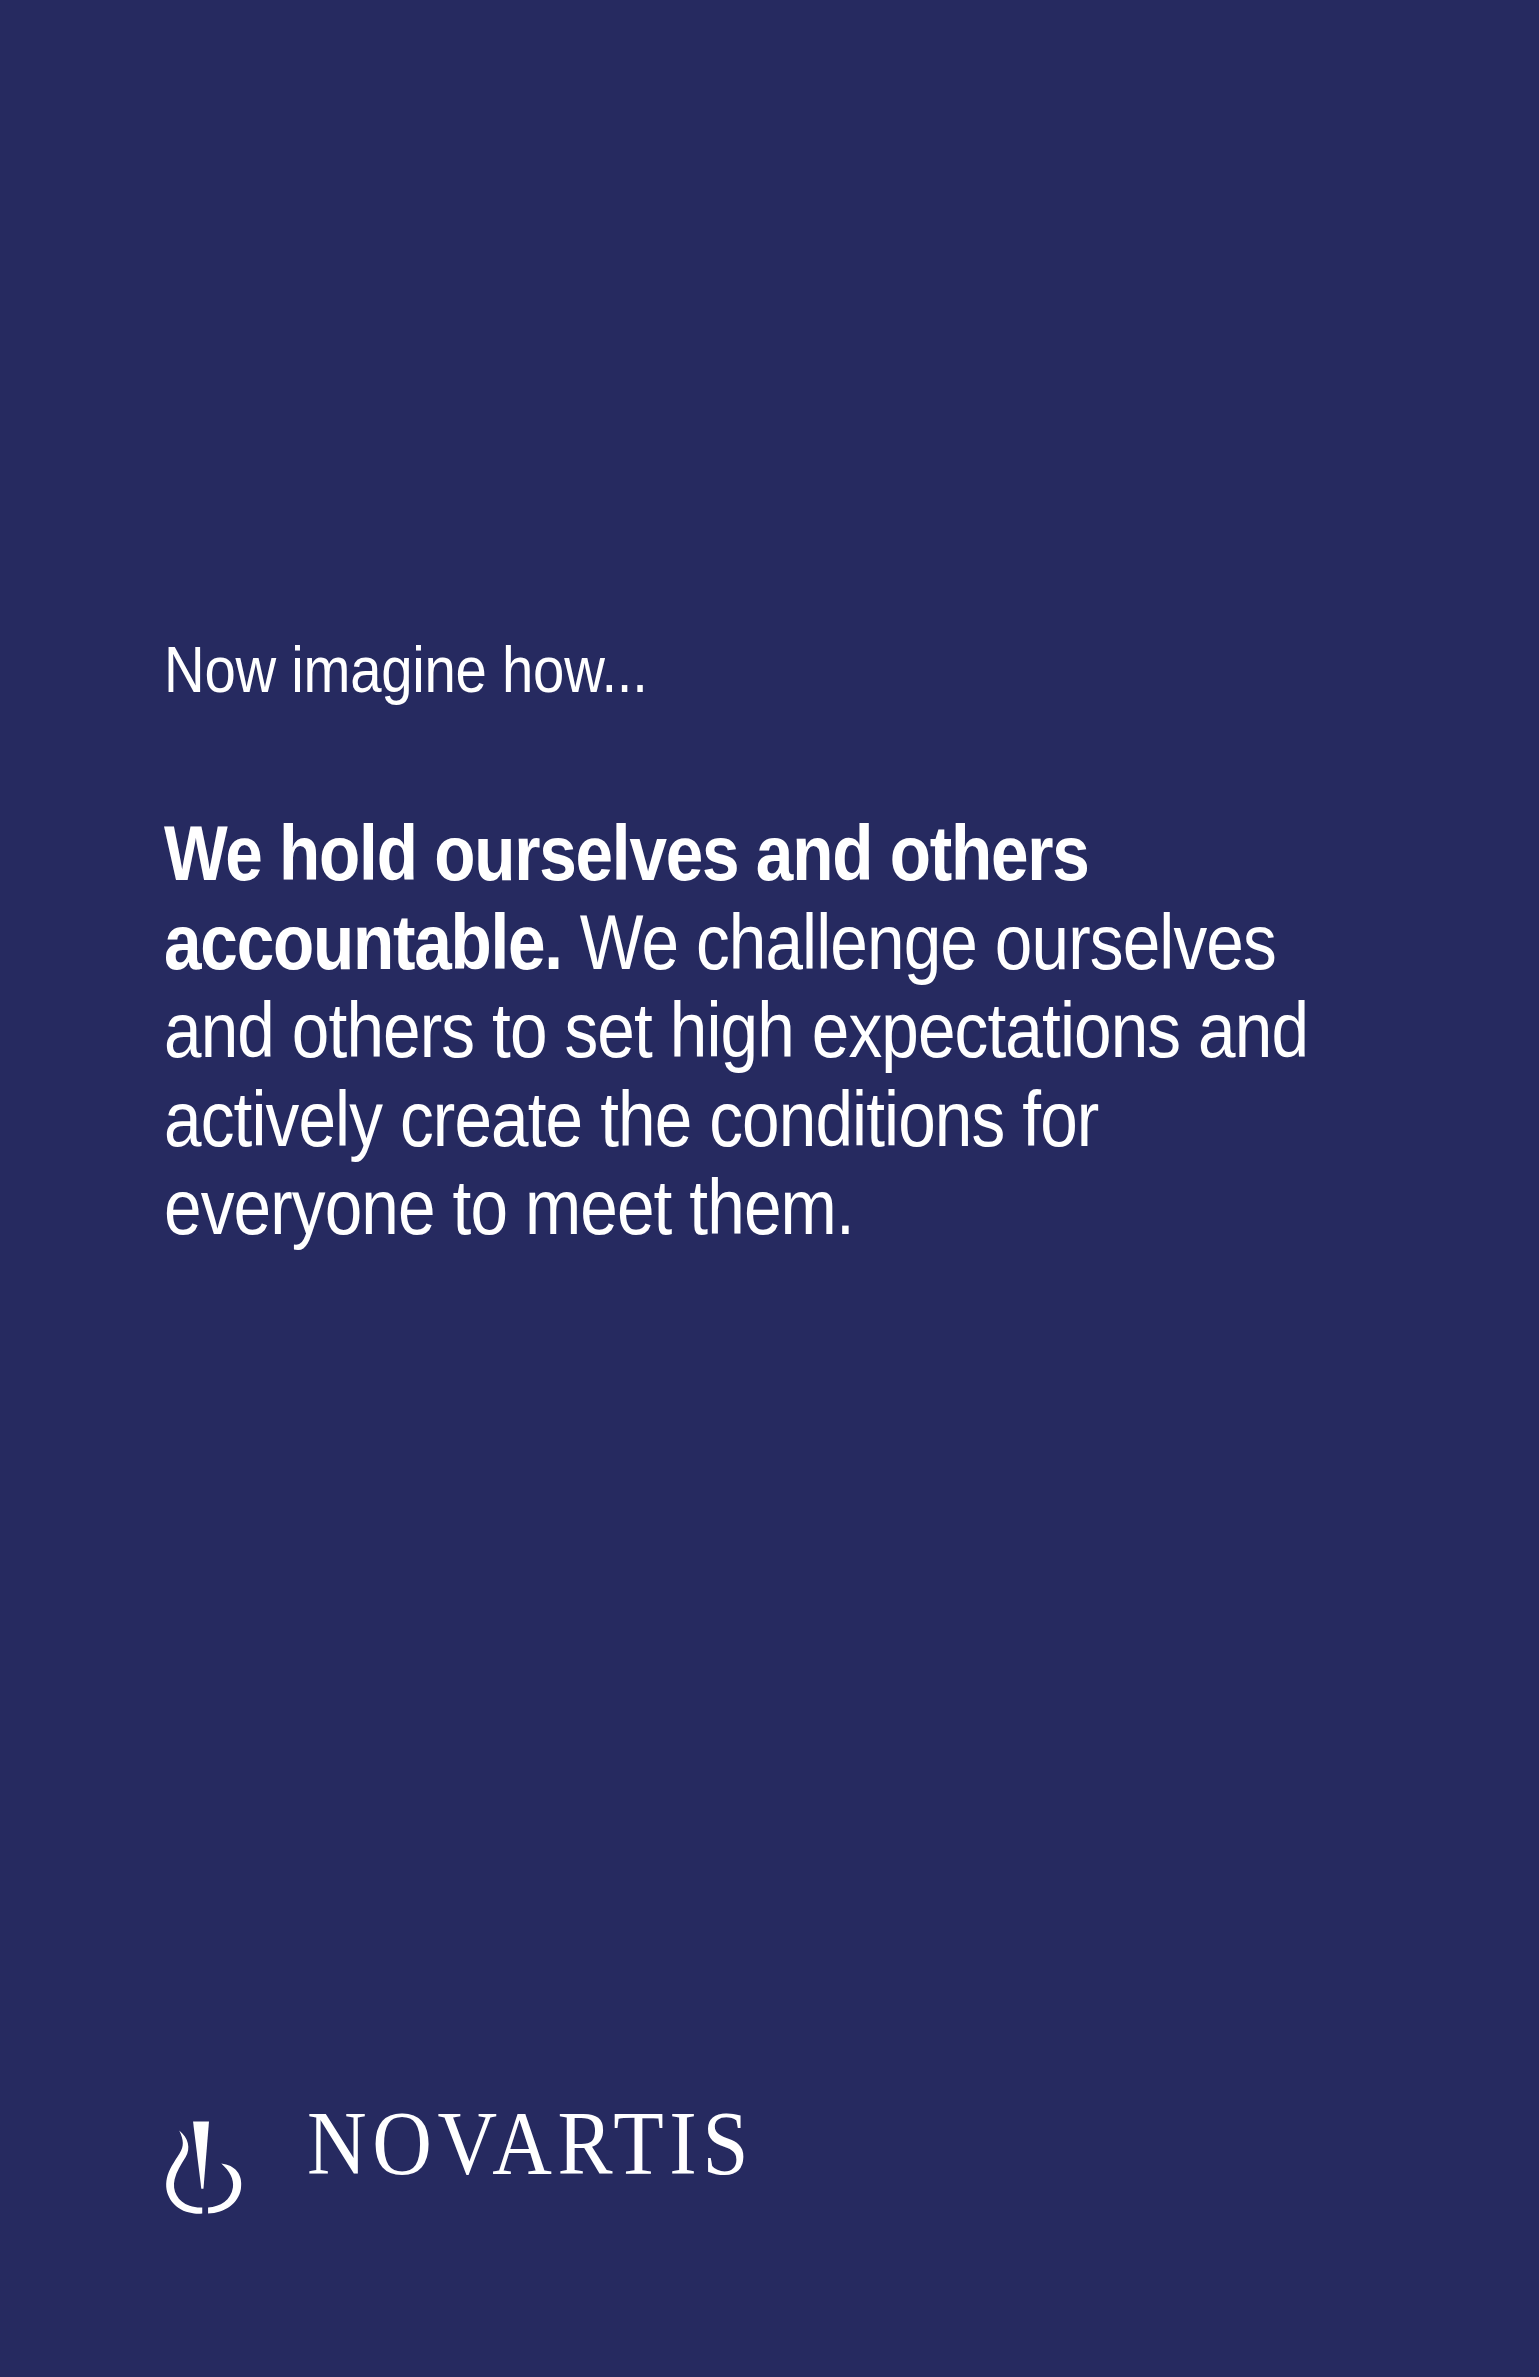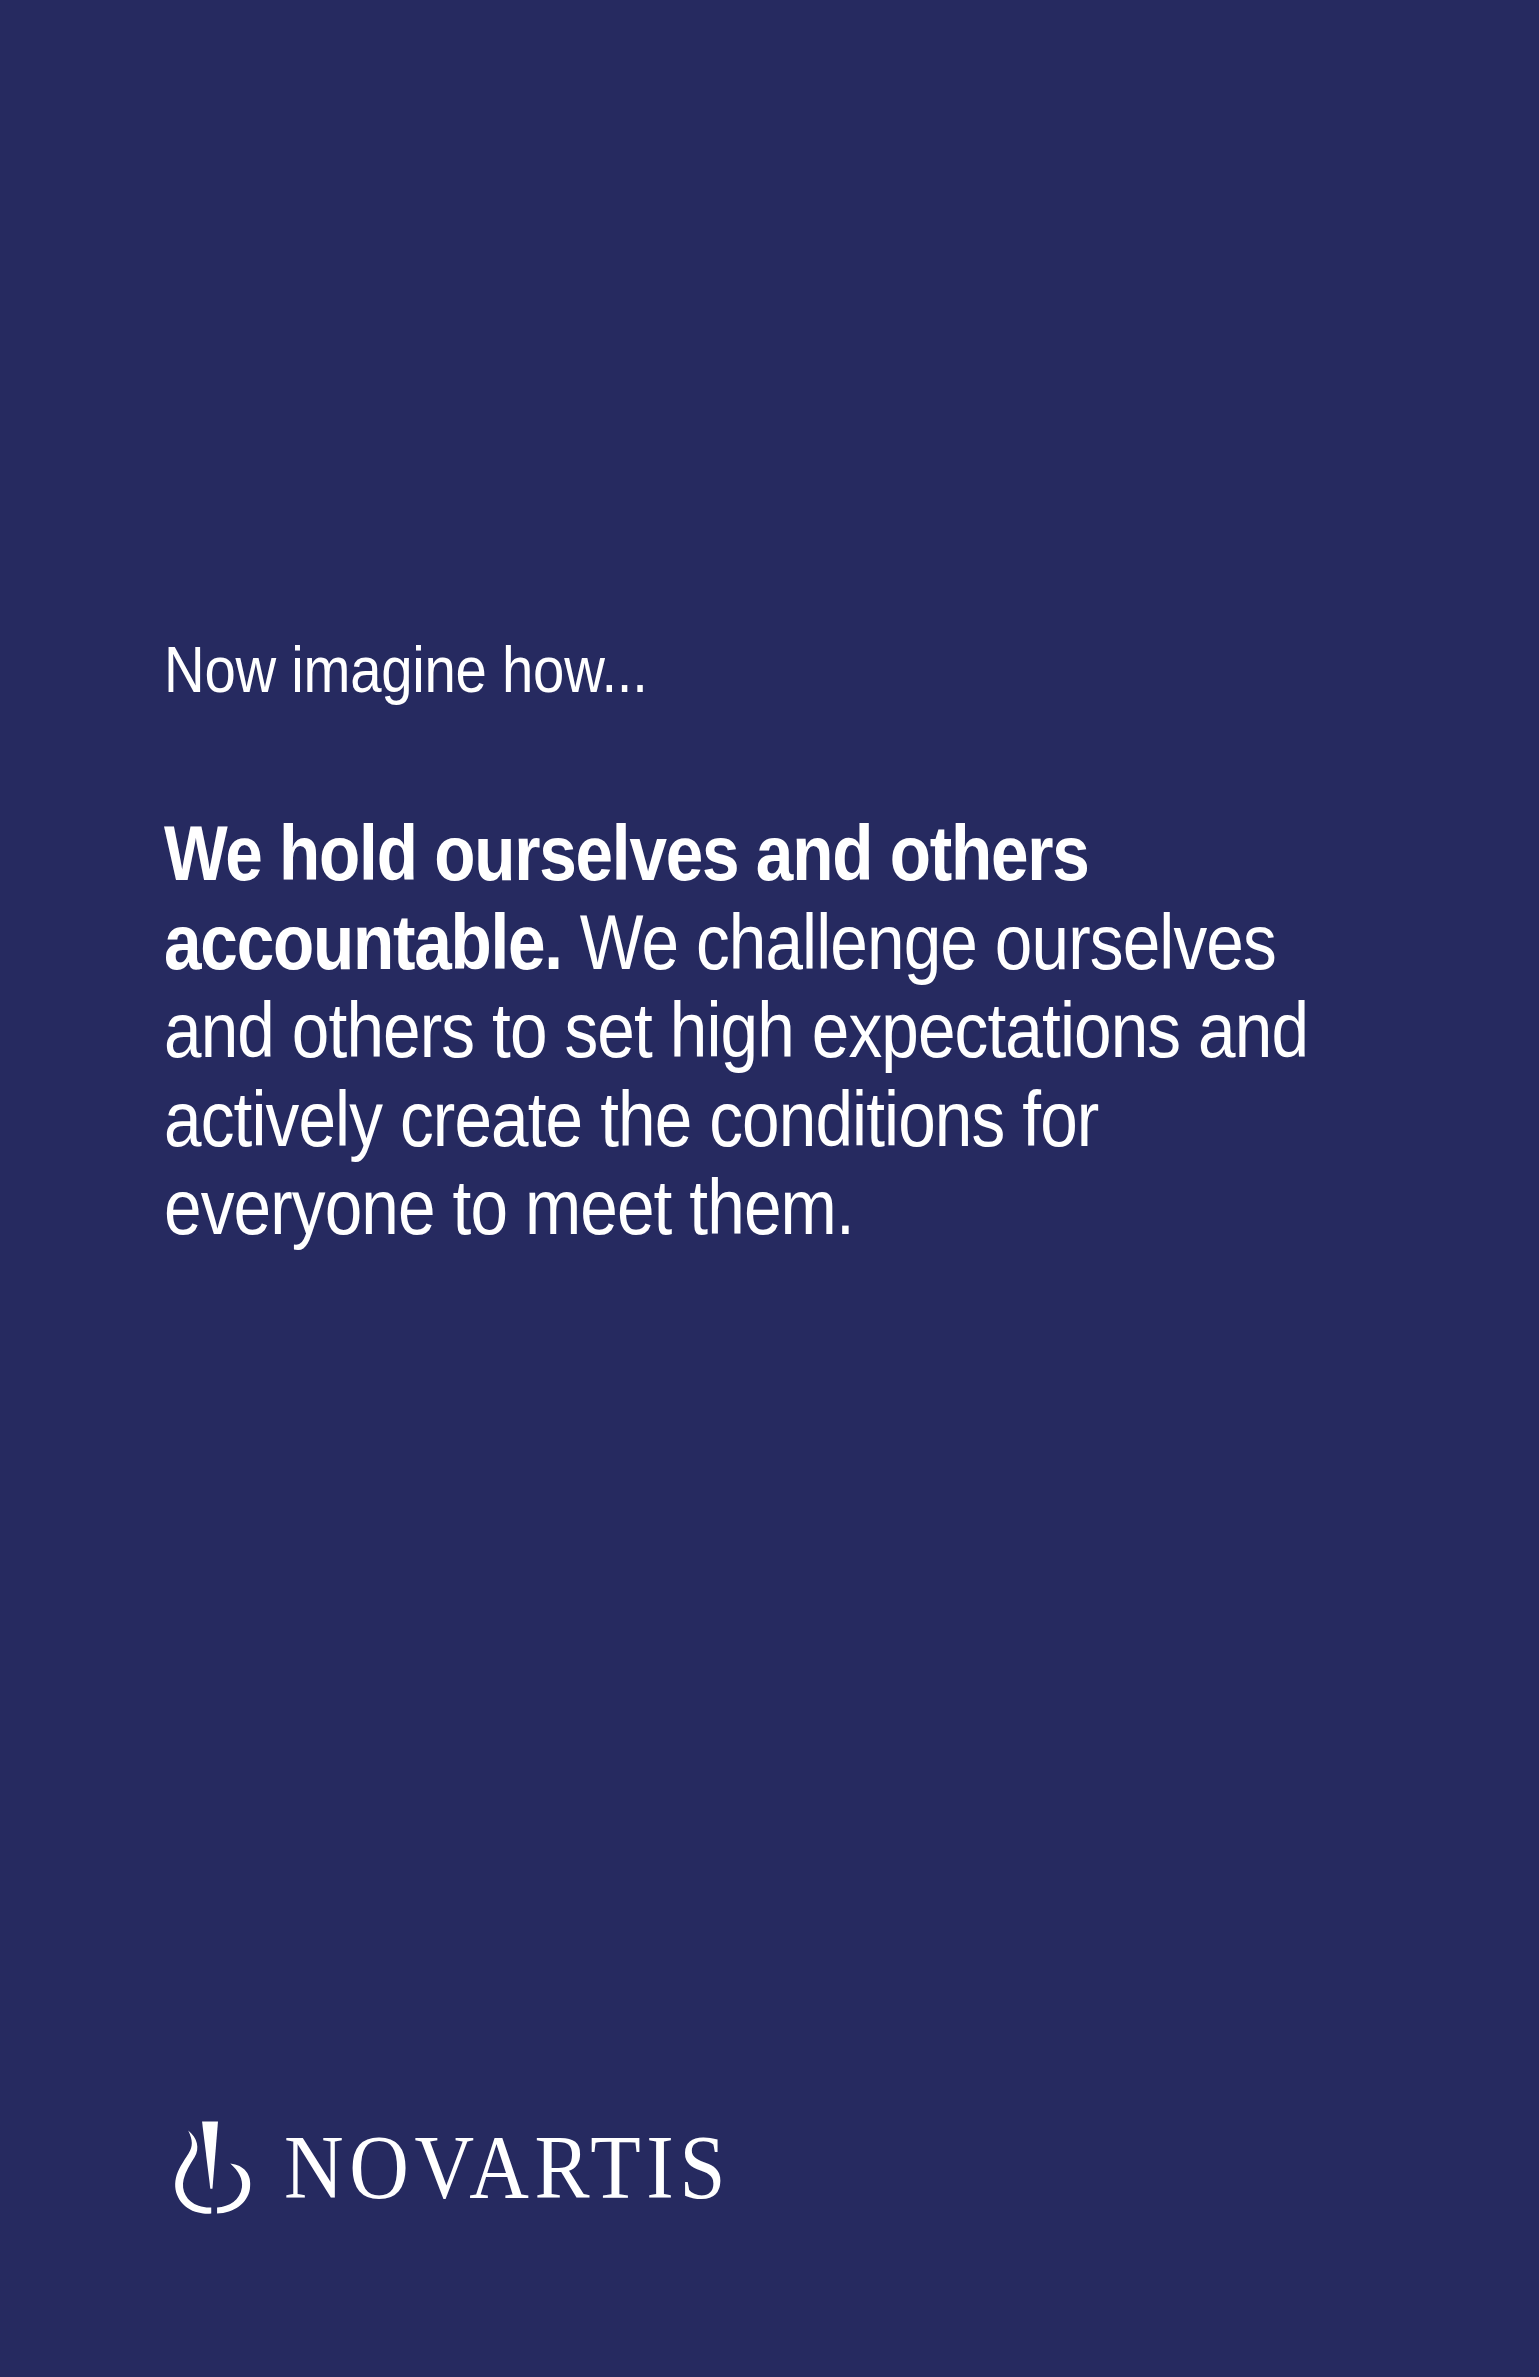--- a/index.html
+++ b/index.html
@@ -60,25 +60,25 @@
     transform-origin: left top;
   }
   .statement .lead {
     font-weight: 700;
     letter-spacing: -1.4px;
   }
 
   
   .logo {
     position: absolute;
-    left: 168px;
+    left: 159px;
     top: 2110px;
     display: flex;
-    align-items: flex-end;
-    gap: 24px;
+    align-items: flex-start;
+    gap: 56px;
   }
   .logo-mark {
     width: 92px;
     height: 112px;
     display: block;
     flex: 0 0 auto;
   }
   .logo-mark svg { display: block; width: 100%; height: 100%; }
 
   .logo-word {

